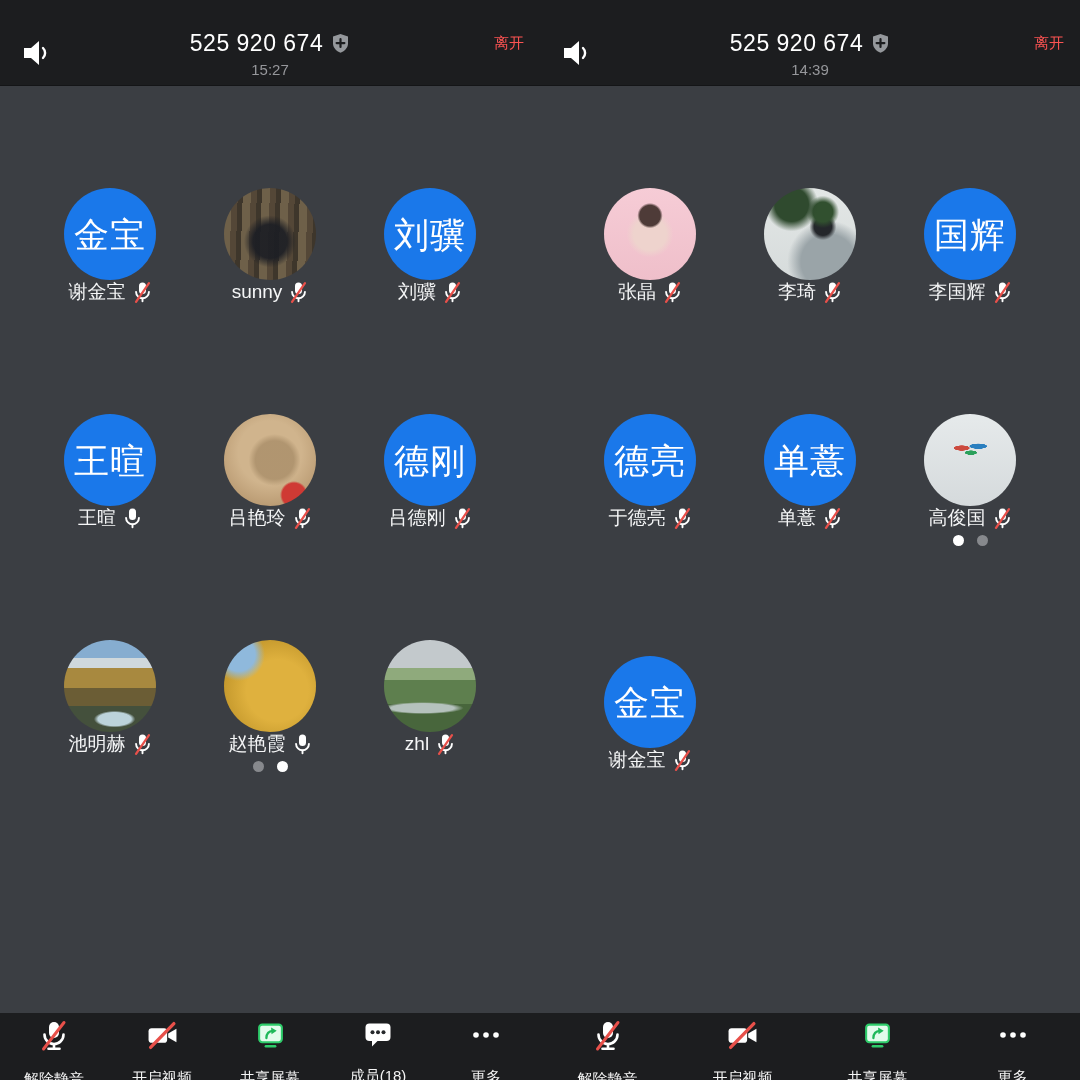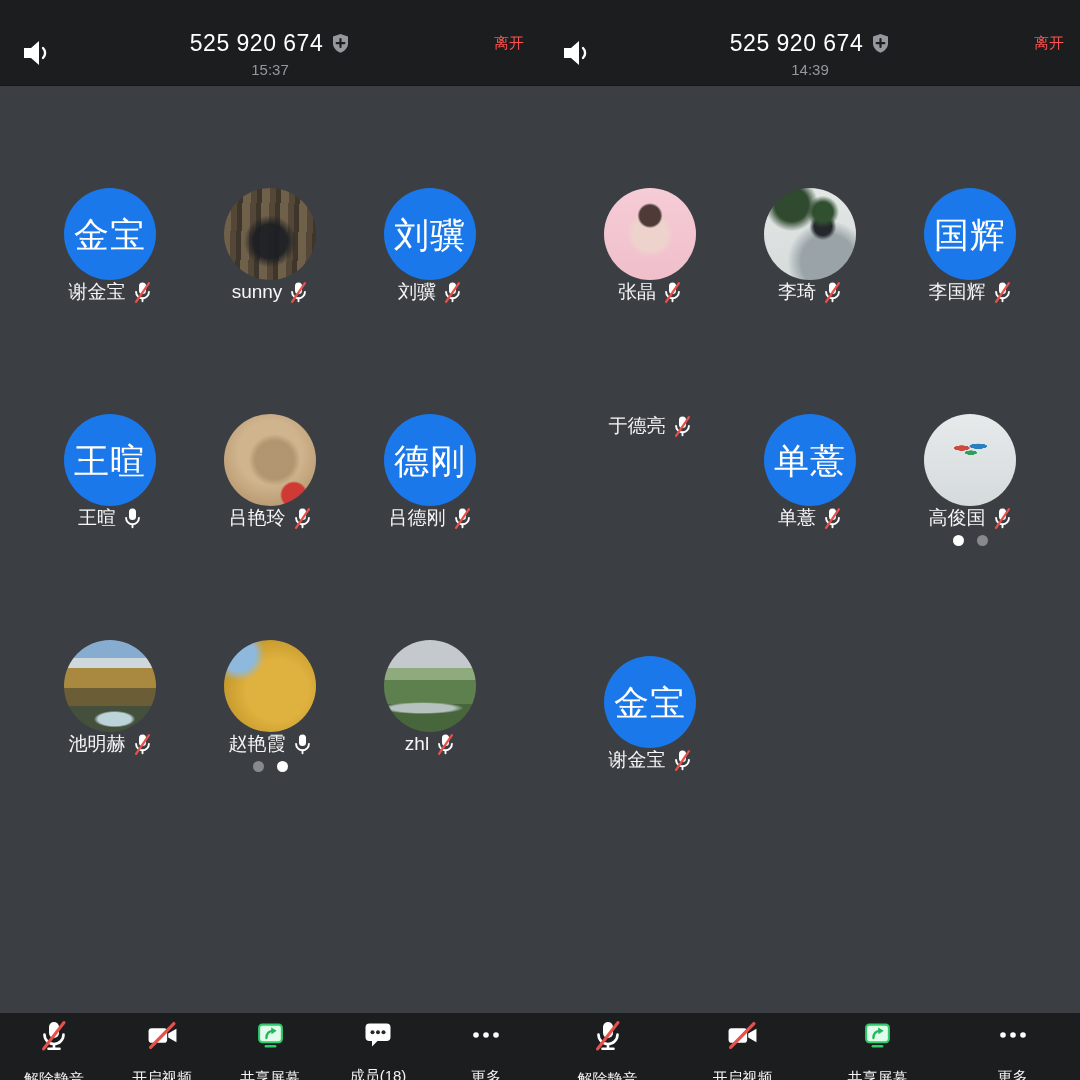--- a/index.html
+++ b/index.html
@@ -84,21 +84,21 @@
               <path d="M24.5,6.5 a12,12 0 0 1 0,17" stroke="#fff" stroke-width="2.4" fill="none" stroke-linecap="round" opacity="0"></path>
             </svg></span>
       <div class="mid">
         <div class="idrow">
           <span class="meeting-id">525 920 674</span>
           <span class="shield"><svg viewBox="0 0 19 21" width="19" height="21">
                   <path d="M9.5,1 L17,3.6 V10.2 C17,14.8 13.8,18 9.5,19.8 C5.2,18 2,14.8 2,10.2 V3.6 Z" fill="#95989c"></path>
                   <path d="M9.5,6.2 V14 M5.6,10.1 H13.4" stroke="#1c1d1f" stroke-width="2.2" stroke-linecap="round"></path>
                 </svg></span>
         </div>
-        <div class="time">15:37</div>
+        <div class="time">15:27</div>
       </div>
       <span class="leave">离开</span>
     </header>
     <main class="content">
       <div class="grid">
   <div class="tile">
     <div class="avatar text-avatar">
                 <span>金宝</span>
               </div>
     <div class="namerow">
@@ -347,20 +347,23 @@
       <span class="micbadge"><svg viewBox="0 0 20 24" width="19" height="23">
                     <rect x="6.3" y="1.5" width="7.4" height="12.2" rx="3.7" fill="#fff"></rect>
                     <path d="M3.2,11.3 a6.8,6.8 0 0 0 13.6,0" stroke="#fff" stroke-width="2" fill="none" stroke-linecap="round"></path>
                     <line x1="10" y1="18.6" x2="10" y2="21.3" stroke="#fff" stroke-width="2" stroke-linecap="round"></line>
                     <line x1="3.2" y1="21.8" x2="16.8" y2="2.2" stroke="#e8504a" stroke-width="2.4" stroke-linecap="round"></line>
                   </svg></span>
     </div>
   </div>
 
   <div class="tile">
+    <div class="avatar text-avatar">
+                <span>德亮</span>
+              </div>
     <div class="namerow">
       <span class="pname">于德亮</span>
       <span class="micbadge"><svg viewBox="0 0 20 24" width="19" height="23">
                     <rect x="6.3" y="1.5" width="7.4" height="12.2" rx="3.7" fill="#fff"></rect>
                     <path d="M3.2,11.3 a6.8,6.8 0 0 0 13.6,0" stroke="#fff" stroke-width="2" fill="none" stroke-linecap="round"></path>
                     <line x1="10" y1="18.6" x2="10" y2="21.3" stroke="#fff" stroke-width="2" stroke-linecap="round"></line>
                     <line x1="3.2" y1="21.8" x2="16.8" y2="2.2" stroke="#e8504a" stroke-width="2.4" stroke-linecap="round"></line>
                   </svg></span>
     </div>
   </div>

